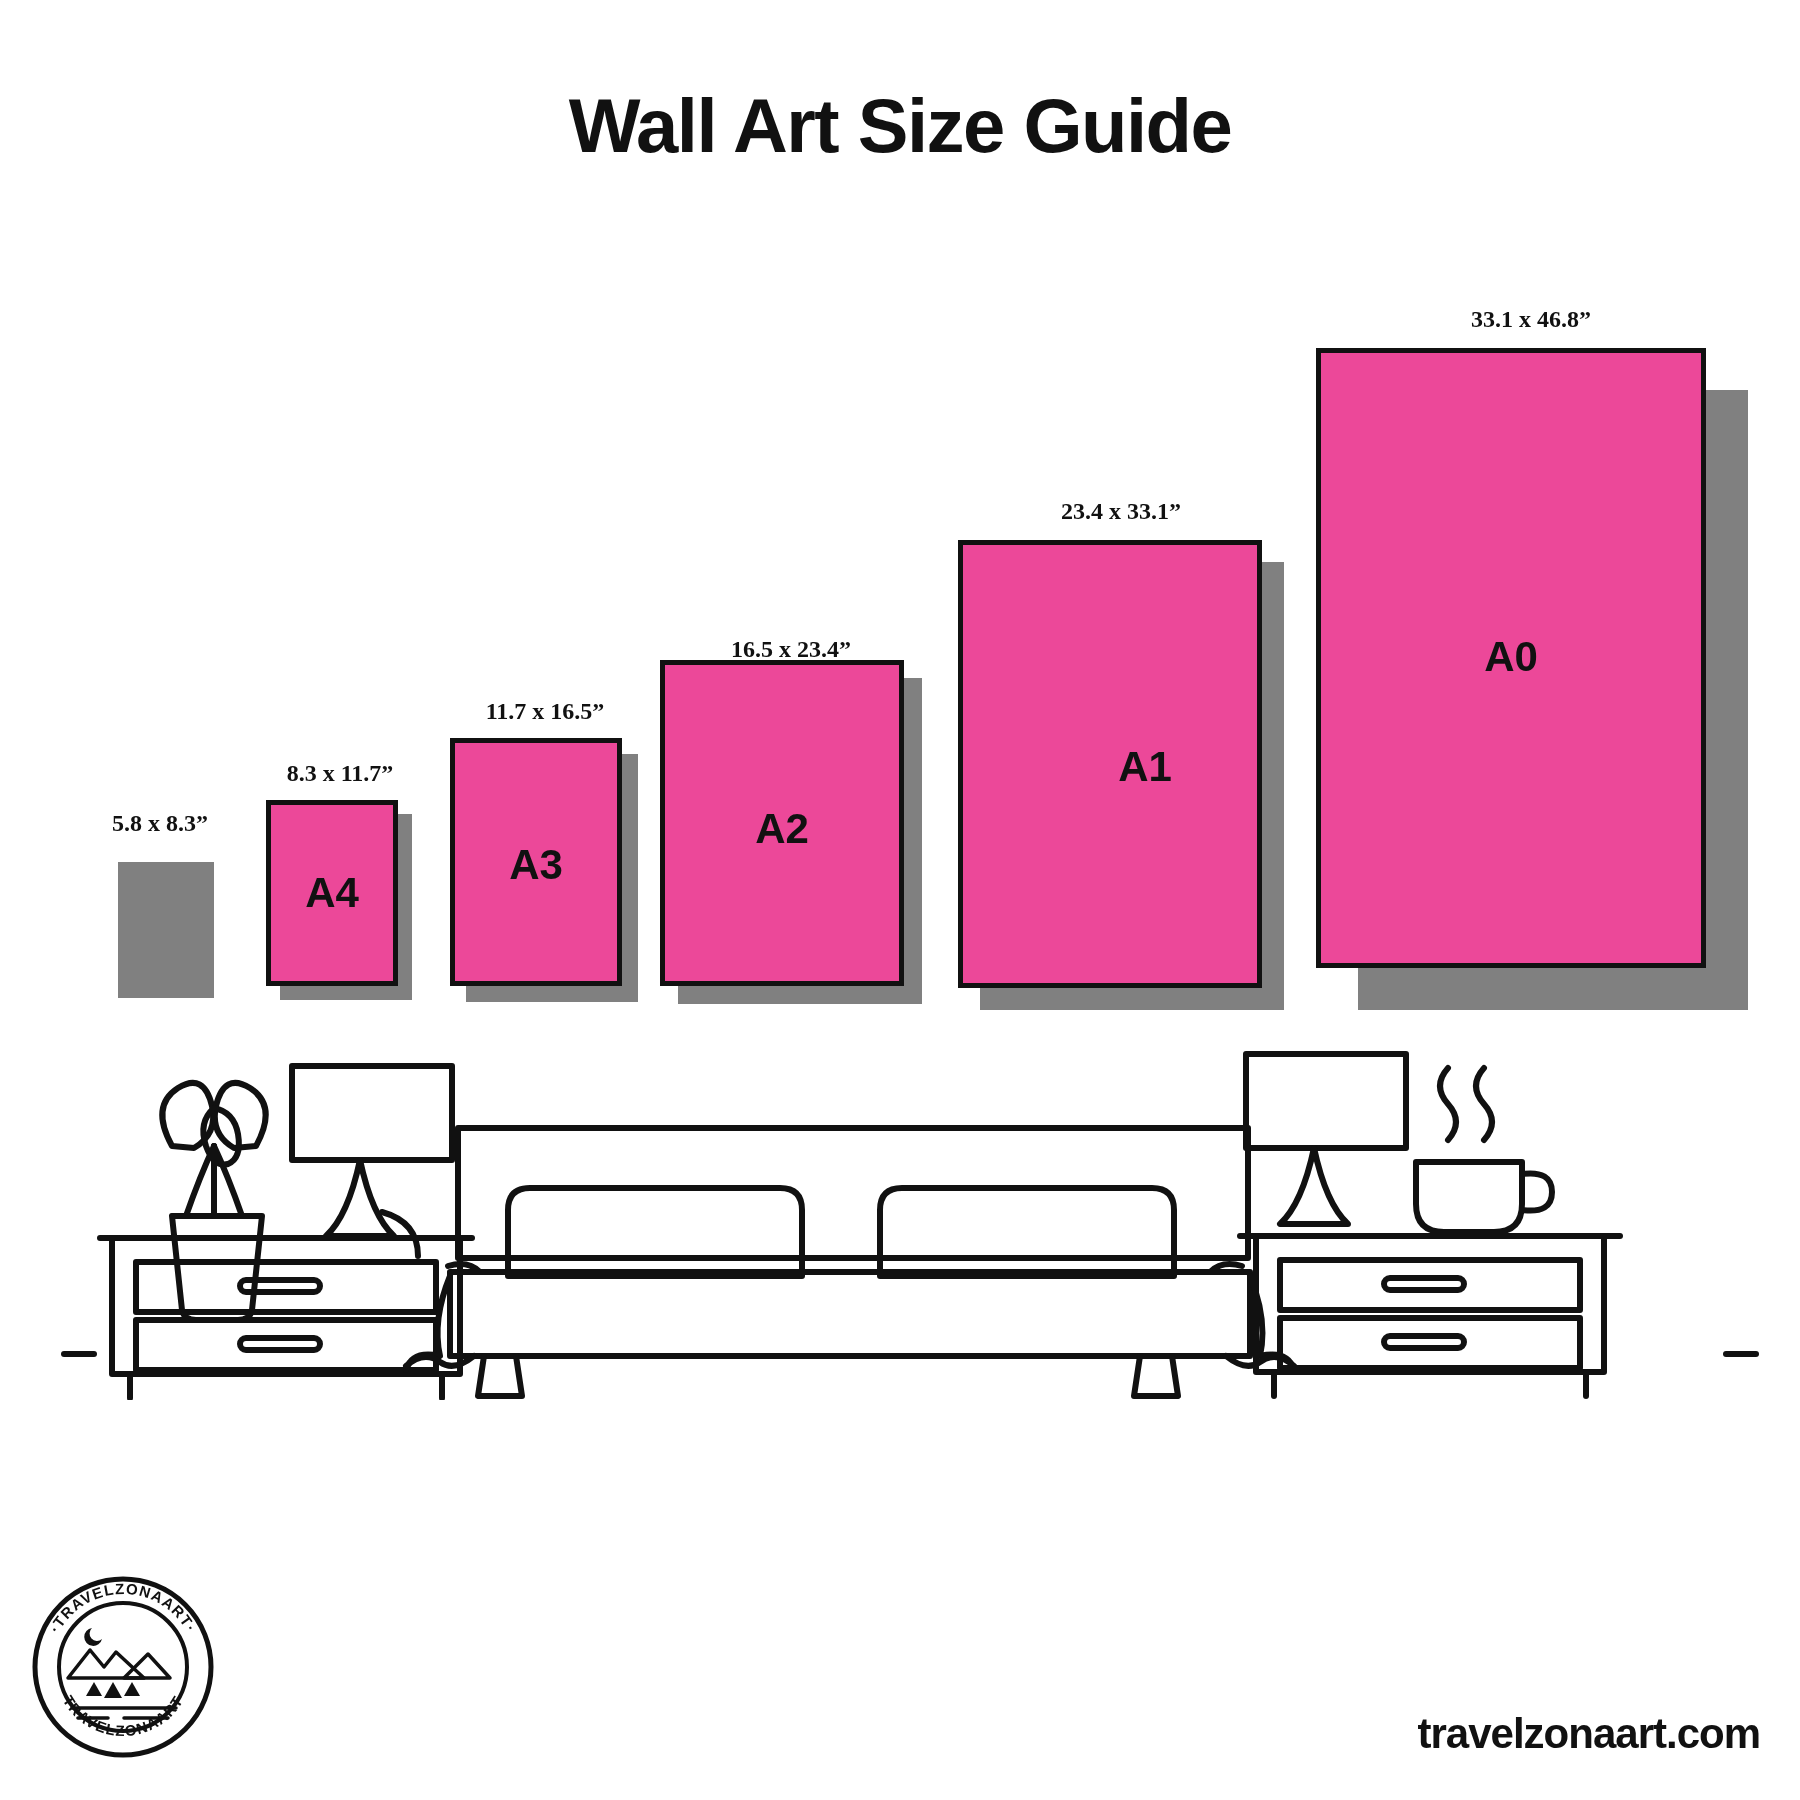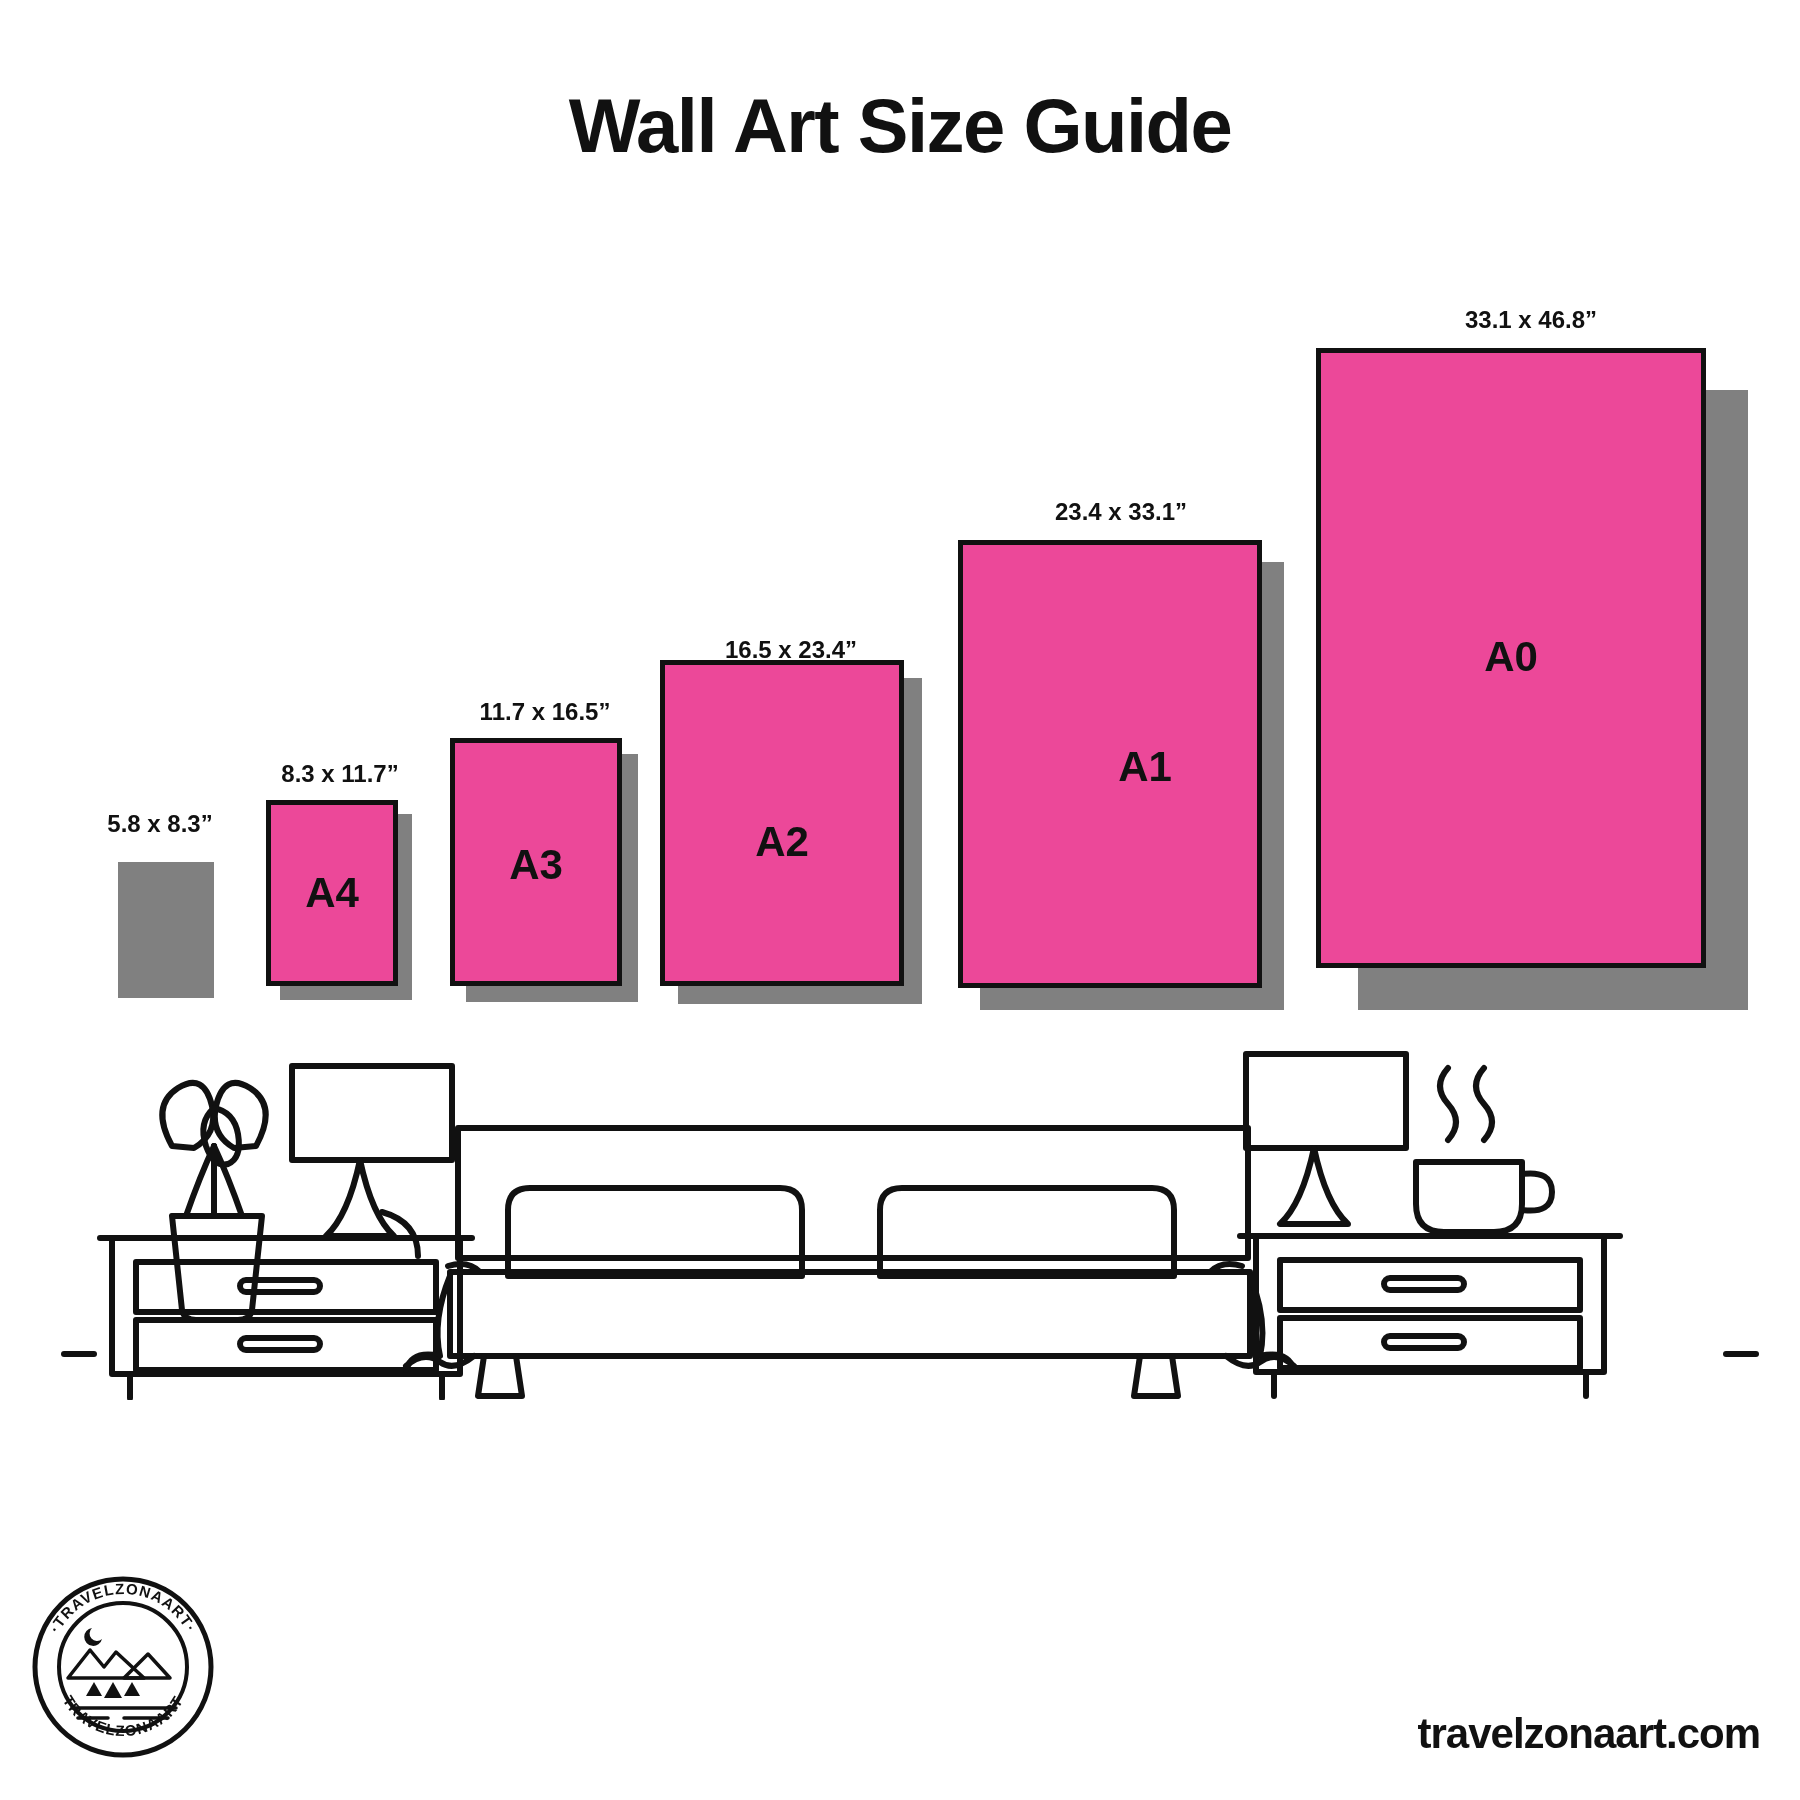--- a/index.html
+++ b/index.html
@@ -41,20 +41,21 @@
   }
   .frame-label {
     position: absolute;
     left: 0;
     width: 100%;
     text-align: center;
     font-size: 24px;
     font-weight: bold;
     color: #111111;
     white-space: nowrap;
+    font-family: Liberation Serif, serif;
   }
   .frame-shadow {
     position: absolute;
     background: #808080;
   }
   .frame-box {
     position: absolute;
     background: #ec4899;
     border: 5px solid #111111;
     box-sizing: border-box;
@@ -122,21 +123,21 @@
     <div class="frame-shadow" style="left:16px; top:16px; width:172px; height:248px;"></div>
     <div class="frame-box" style="left:0; top:0; width:172px; height:248px;">
       <div class="frame-name" style="top:98px;">A3</div>
     </div>
   </div>
 
   <div class="frame-group" style="left:660px; width:262px; height:350px;">
     <div class="frame-label" style="top:-40px;margin-top:16px;">16.5 x 23.4”</div>
     <div class="frame-shadow" style="left:18px; top:18px; width:244px; height:326px;"></div>
     <div class="frame-box" style="left:0; top:0; width:244px; height:326px;">
-      <div class="frame-name" style="top:140px;margin-top:13px;">A2</div>
+      <div class="frame-name" style="top:140px;">A2</div>
     </div>
   </div>
 
   <div class="frame-group" style="left:958px; width:326px; height:470px;">
     <div class="frame-label" style="top:-42px;">23.4 x 33.1”</div>
     <div class="frame-shadow" style="left:22px; top:22px; width:304px; height:448px;"></div>
     <div class="frame-box" style="left:0; top:0; width:304px; height:448px;">
       <div class="frame-name" style="top:198px;padding-left:35px;">A1</div>
     </div>
   </div>

